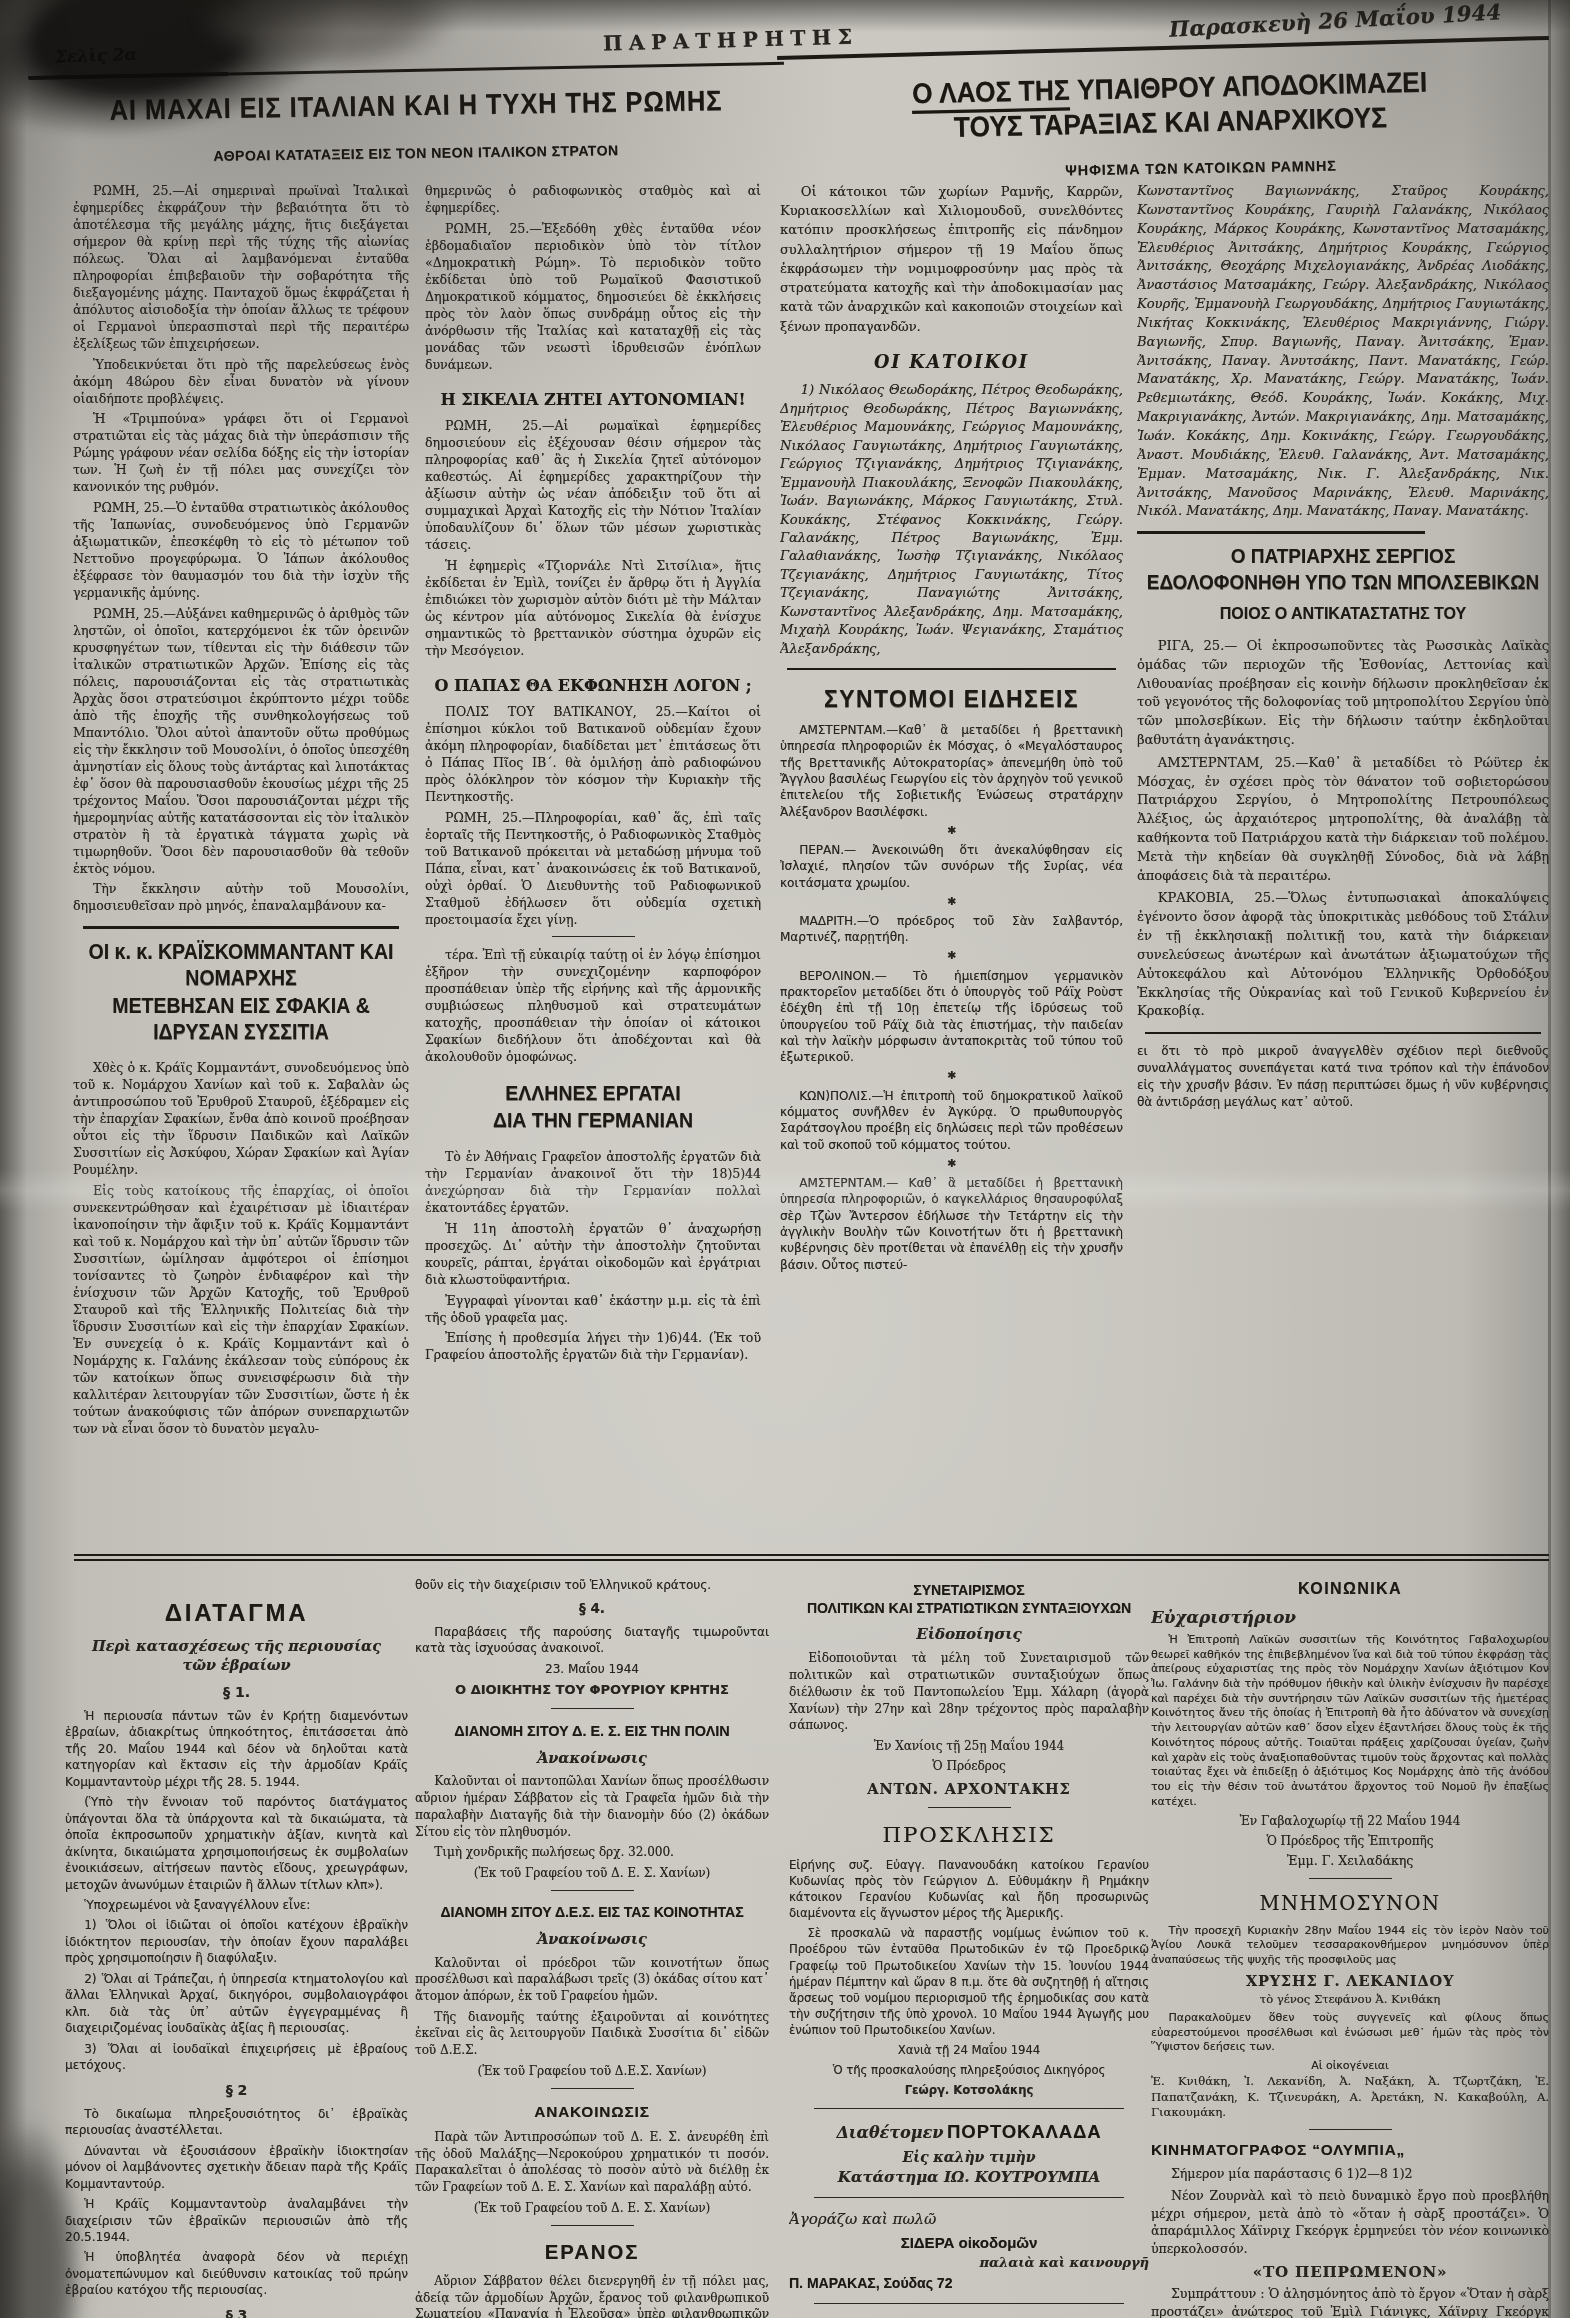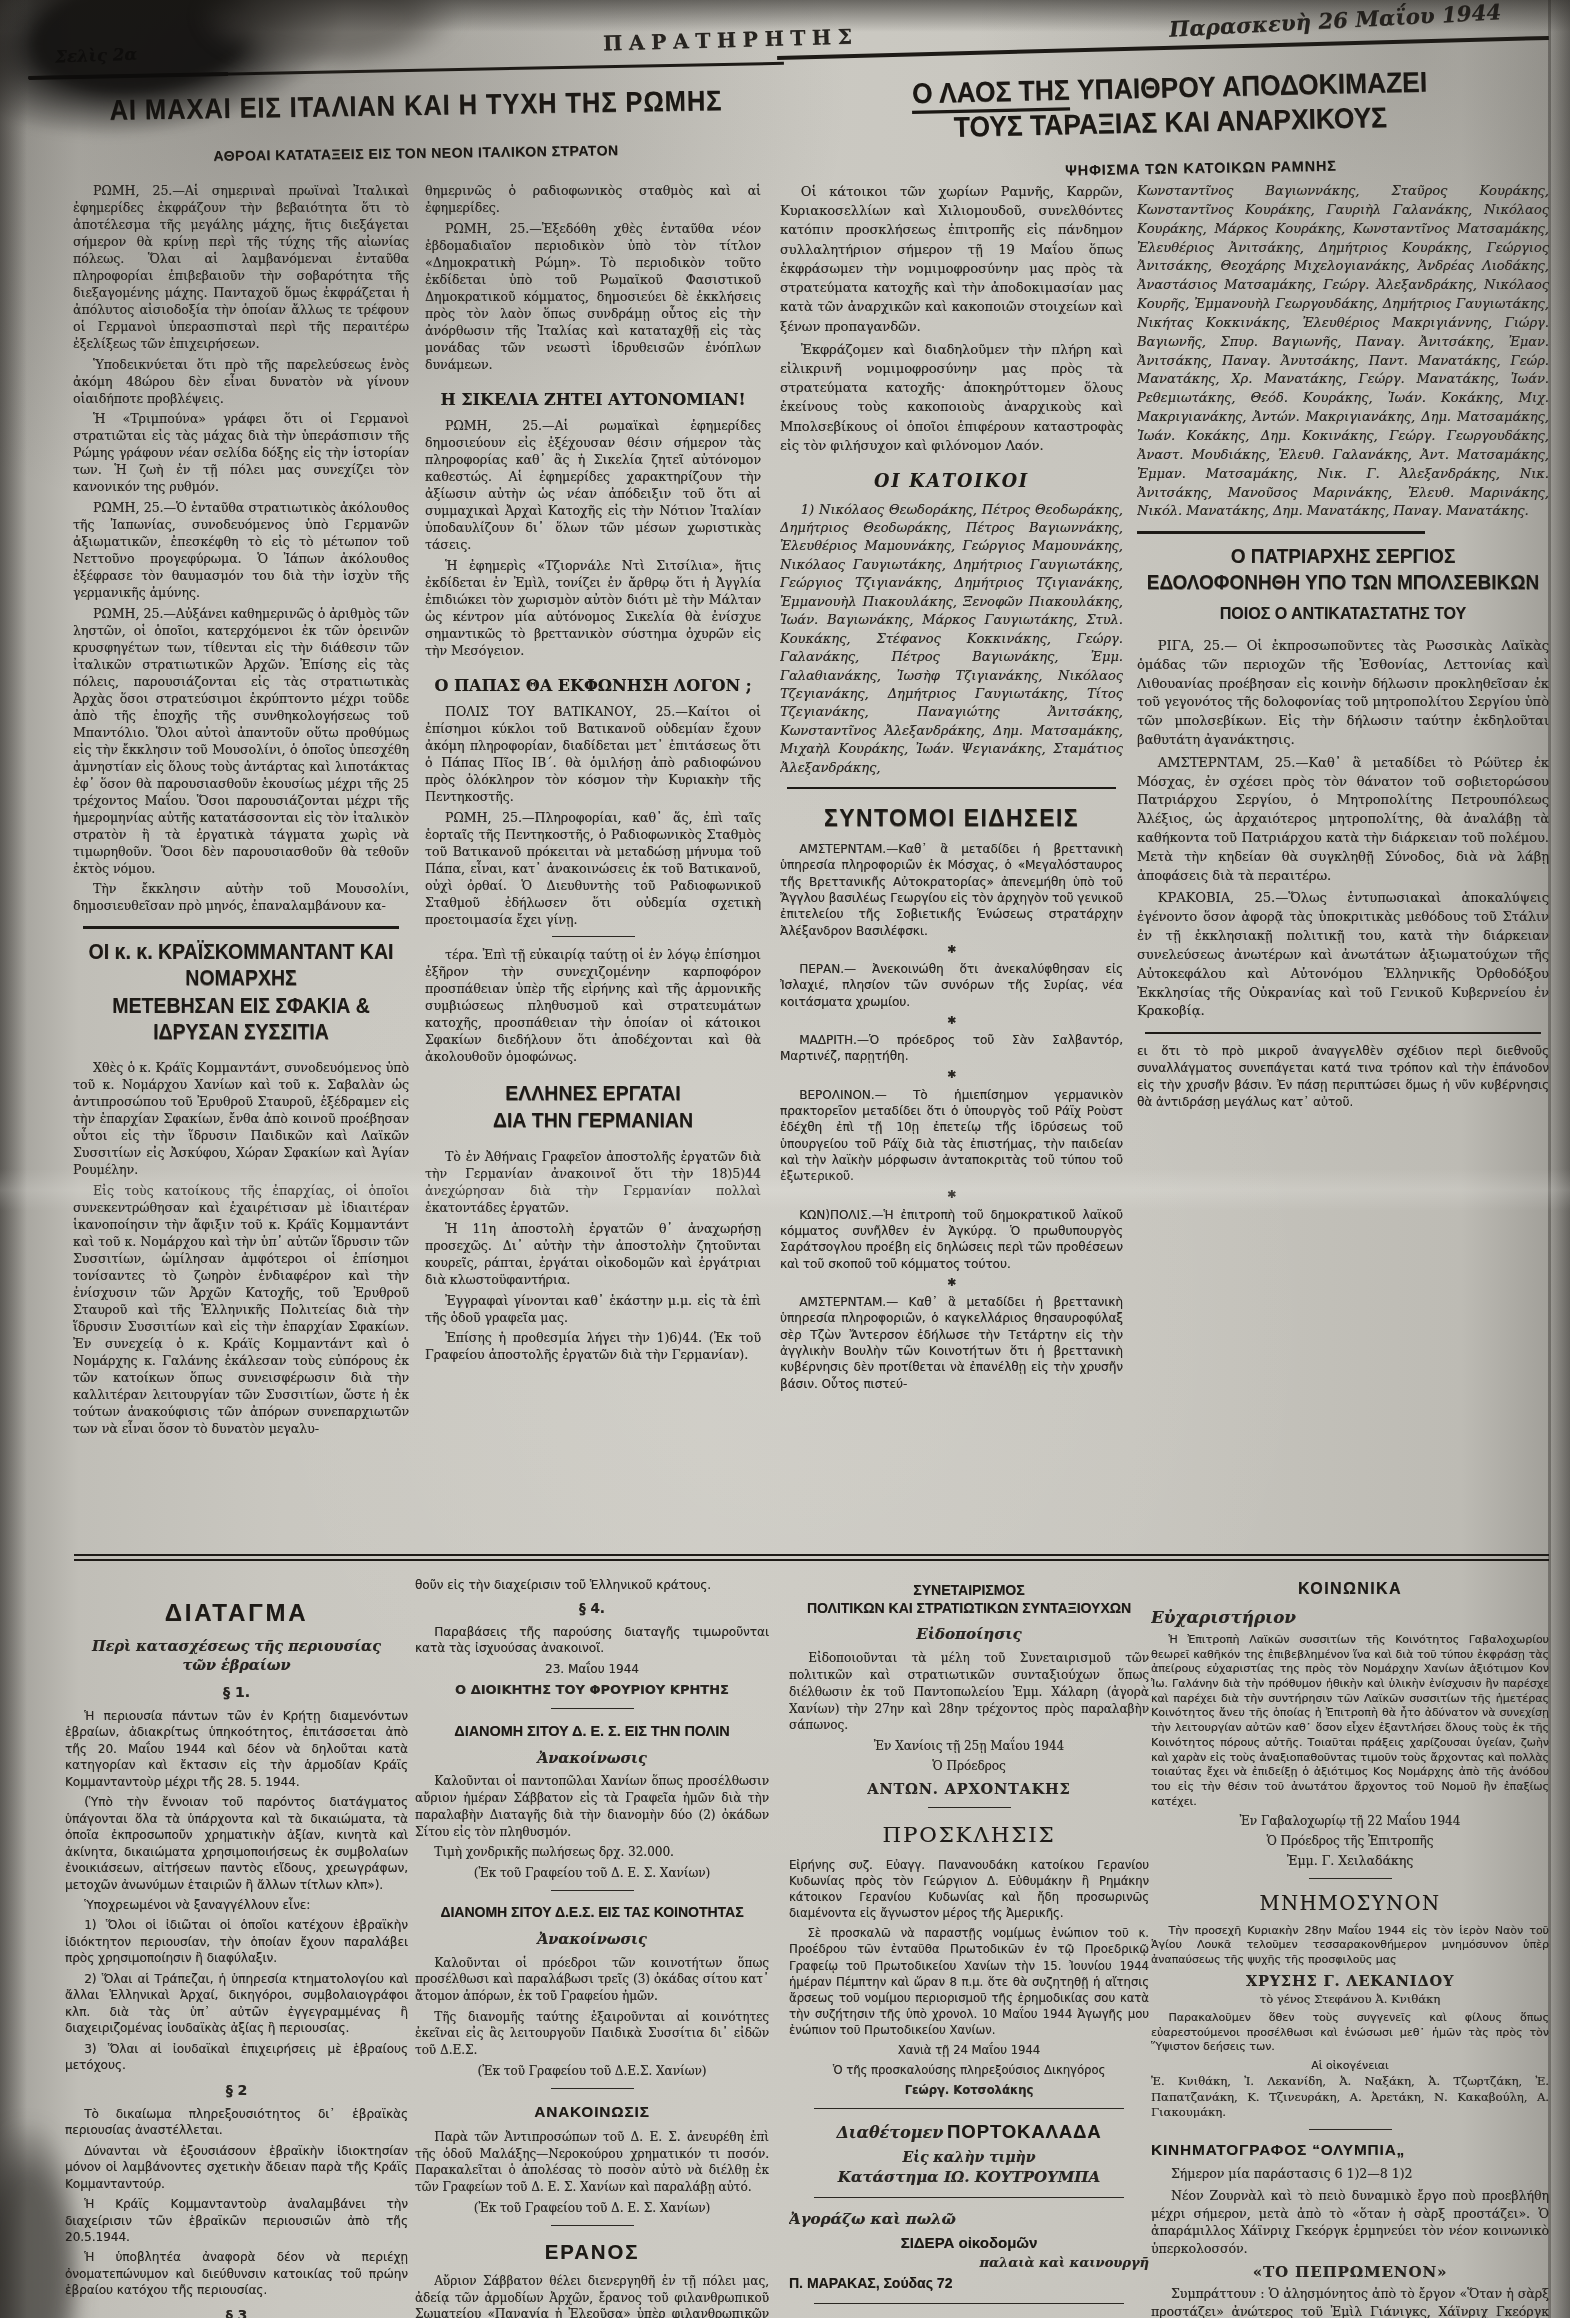--- a/index.html
+++ b/index.html
@@ -101,21 +101,20 @@
     </div>
     <div style="height:9.3px;"></div>
     <p>Τὸ ἐν Ἀθήναις Γραφεῖον ἀποστολῆς ἐργατῶν διὰ τὴν Γερμανίαν ἀνακοινοῖ ὅτι τὴν 18)5)44 ἀνεχώρησαν διὰ τὴν Γερμανίαν πολλαὶ ἑκατοντάδες ἐργατῶν.</p>
     <p>Ἡ 11η ἀποστολὴ ἐργατῶν θ᾽ ἀναχωρήσῃ προσεχῶς. Δι᾽ αὐτὴν τὴν ἀποστολὴν ζητοῦνται κουρεῖς, ράπται, ἐργάται οἰκοδομῶν καὶ ἐργάτριαι διὰ κλωστοϋφαντήρια.</p>
     <p>Ἐγγραφαὶ γίνονται καθ᾽ ἑκάστην μ.μ. εἰς τὰ ἐπὶ τῆς ὁδοῦ γραφεῖα μας.</p>
     <p>Ἐπίσης ἡ προθεσμία λήγει τὴν 1)6)44. (Ἐκ τοῦ Γραφείου ἀποστολῆς ἐργατῶν διὰ τὴν Γερμανίαν).</p>
   </div>
 
   <div class="col serif ink" style="left:780px;top:182px;width:343px;height:1368px;font-size:13px;line-height:1.48;">
     <p>Οἱ κάτοικοι τῶν χωρίων Ραμνῆς, Καρρῶν, Κυριακοσελλίων καὶ Χιλιομουδοῦ, συνελθόντες κατόπιν προσκλήσεως ἐπιτροπῆς εἰς πάνδημον συλλαλητήριον σήμερον τῇ 19 Μαΐου ὅπως ἐκφράσωμεν τὴν νομιμοφροσύνην μας πρὸς τὰ στρατεύματα κατοχῆς καὶ τὴν ἀποδοκιμασίαν μας κατὰ τῶν ἀναρχικῶν καὶ κακοποιῶν στοιχείων καὶ ξένων προπαγανδῶν.</p>
-    <p>Ἐκφράζομεν καὶ διαδηλοῦμεν τὴν πλήρη καὶ εἰλικρινῆ νομιμοφροσύνην μας πρὸς τὰ στρατεύματα κατοχῆς· ἀποκηρύττομεν ὅλους ἐκείνους τοὺς κακοποιοὺς ἀναρχικοὺς καὶ Μπολσεβίκους οἱ ὁποῖοι ἐπιφέρουν καταστροφὰς εἰς τὸν φιλήσυχον καὶ φιλόνομον Λαόν.</p>
 
     <div class="sec-head serif it" style="font-size:17.6px;letter-spacing:1.9px;margin-top:13px;">ΟΙ ΚΑΤΟΙΚΟΙ</div>
     <p class="it" style="line-height:1.42;">1) Νικόλαος Θεωδοράκης, Πέτρος Θεοδωράκης, Δημήτριος Θεοδωράκης, Πέτρος Βαγιωννάκης, Ἐλευθέριος Μαμουνάκης, Γεώργιος Μαμουνάκης, Νικόλαος Γαυγιωτάκης, Δημήτριος Γαυγιωτάκης, Γεώργιος Τζιγιανάκης, Δημήτριος Τζιγιανάκης, Ἐμμανουὴλ Πιακουλάκης, Ξενοφῶν Πιακουλάκης, Ἰωάν. Βαγιωνάκης, Μάρκος Γαυγιωτάκης, Στυλ. Κουκάκης, Στέφανος Κοκκινάκης, Γεώργ. Γαλανάκης, Πέτρος Βαγιωνάκης, Ἐμμ. Γαλαθιανάκης, Ἰωσὴφ Τζιγιανάκης, Νικόλαος Τζεγιανάκης, Δημήτριος Γαυγιωτάκης, Τίτος Τζεγιανάκης, Παναγιώτης Ἀνιτσάκης, Κωνσταντῖνος Ἀλεξανδράκης, Δημ. Ματσαμάκης, Μιχαὴλ Κουράκης, Ἰωάν. Ψεγιανάκης, Σταμάτιος Ἀλεξανδράκης,</p>
 
     <div style="border-top:2.8px solid #1d1a16;width:96%;margin:9.3px auto 4.6px auto;"></div>
     <div class="sec-head head ink" style="font-size:23px;letter-spacing:1.4px;transform:scaleY(1.05);">ΣΥΝΤΟΜΟΙ ΕΙΔΗΣΕΙΣ</div>
 
     <div class="sans" style="font-size:12px;line-height:1.36;">
       <p>ΑΜΣΤΕΡΝΤΑΜ.—Καθ᾽ ἃ μεταδίδει ἡ βρεττανικὴ ὑπηρεσία πληροφοριῶν ἐκ Μόσχας, ὁ «Μεγαλόσταυρος τῆς Βρεττανικῆς Αὐτοκρατορίας» ἀπενεμήθη ὑπὸ τοῦ Ἄγγλου βασιλέως Γεωργίου εἰς τὸν ἀρχηγὸν τοῦ γενικοῦ ἐπιτελείου τῆς Σοβιετικῆς Ἑνώσεως στρατάρχην Ἀλέξανδρον Βασιλέφσκι.</p>
       <p class="star">✱</p>
@@ -235,21 +234,21 @@
     <div style="text-align:center;">
       <span class="it" style="font-size:16px;font-weight:700;">Διαθέτομεν</span>
       <span class="head" style="font-size:18.5px;letter-spacing:0.9px;">ΠΟΡΤΟΚΑΛΑΔΑ</span>
       <div class="it" style="font-size:14px;font-weight:700;margin-top:2.8px;">Εἰς καλὴν τιμὴν</div>
       <div class="it" style="font-size:15px;font-weight:700;margin-top:0;">Κατάστημα ΙΩ. ΚΟΥΤΡΟΥΜΠΑ</div>
     </div>
 
     <div class="sep-wide"></div>
 
     <div style="text-align:center;">
-      <div class="it" style="font-size:15px;font-weight:700;text-align:left;">Ἀγοράζω καὶ πωλῶ</div>
+      <div class="it" style="font-size:15px;font-weight:400;text-align:left;">Ἀγοράζω καὶ πωλῶ</div>
       <div class="head" style="font-size:15px;margin-top:1.9px;">ΣΙΔΕΡΑ οἰκοδομῶν</div>
       <div class="it" style="font-size:13px;font-weight:700;margin-top:1.9px;text-align:right;">παλαιὰ καὶ καινουργῆ</div>
       <div class="head" style="font-size:14px;margin-top:1.9px;text-align:left;">Π. ΜΑΡΑΚΑΣ, Σούδας 72</div>
     </div>
 
     <div class="sep-wide"></div>
 
   </div>
 
   <div class="col sans ink" style="left:1151px;top:1577px;width:398px;height:807px;font-size:11px;line-height:1.34;">

